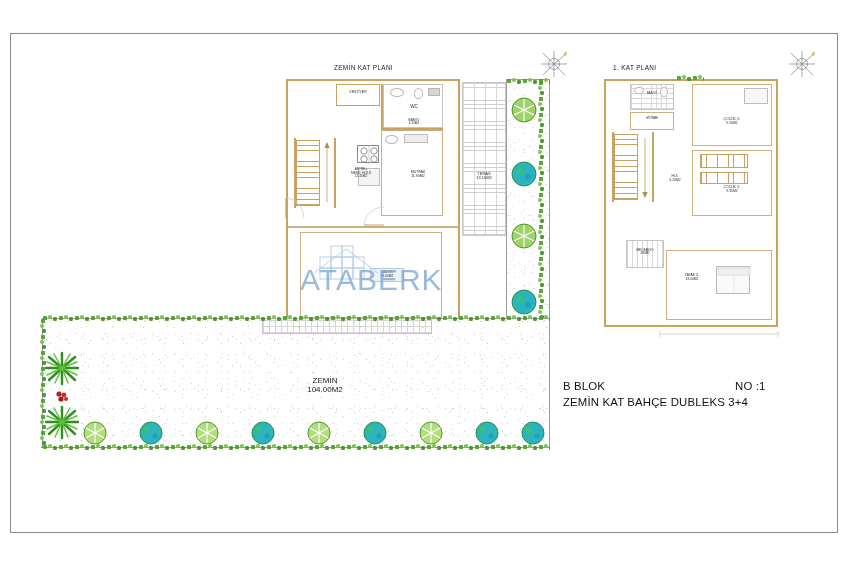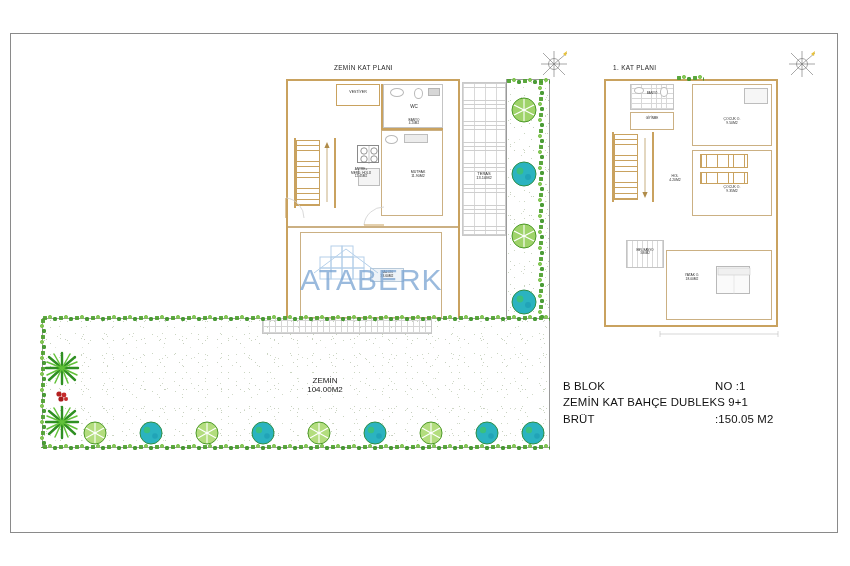--- a/index.html
+++ b/index.html
@@ -70,21 +70,21 @@
        radial-gradient(circle at 3px 3px, #4ea02e 0 2.1px, transparent 2.4px),
        radial-gradient(circle at 2px 8px, #7bc34a 0 1.9px, transparent 2.2px),
        radial-gradient(circle at 4px 13px, #3d9428 0 2px, transparent 2.3px);
      background-size:6px 16px,6px 16px,6px 16px;}
 
   svg{display:block;overflow:visible;}
 
   
   .info{position:absolute;left:563px;top:380px;font-size:11.4px;color:#111;letter-spacing:.15px;}
   .info .row{display:flex;height:16.4px;align-items:flex-start;}
-  .info .c1{width:152px;white-space:nowrap;}
+  .info .c1{width:172px;white-space:nowrap;}
   .info .c2{white-space:nowrap;}
   .info .wide{white-space:nowrap;}
 
   .wm{position:absolute;left:300px;top:243px;width:140px;height:52px;}
   .wm-txt{position:absolute;left:0;top:20px;font-size:30px;letter-spacing:1px;
           color:#7ea7d4;font-family:"Liberation Sans",sans-serif;opacity:.78;}
 </style>
 </head>
 <body>
 
@@ -536,21 +536,17 @@
     </svg>
     <div class="wm-txt">ATABERK</div>
   </div>
 
   <div class="info">
     <div class="row">
       <span class="c1">B BLOK</span>
       <span class="c2">NO :1</span>
     </div>
     <div class="row">
-      <span class="wide">ZEMİN KAT BAHÇE DUBLEKS 9+1</span>
-    </div>
-    <div class="row">
-      <span class="c1">BRÜT</span>
-      <span class="c2">:150.05 M2</span>
+      <span class="wide">ZEMİN KAT BAHÇE DUBLEKS 3+4</span>
     </div>
   </div>
 
 </div>
 
 </body></html>

